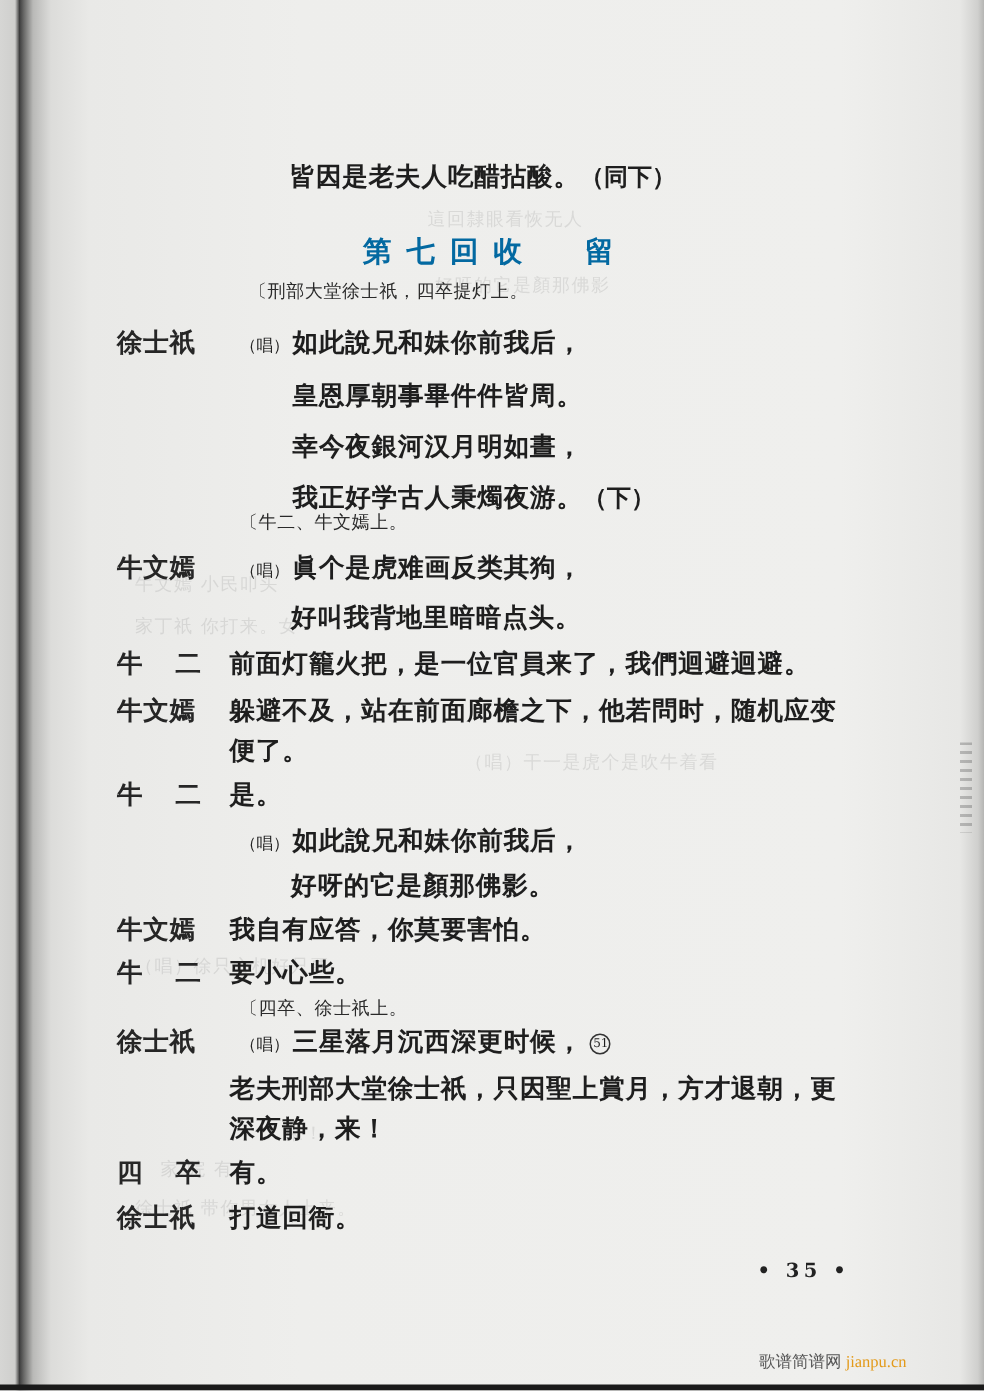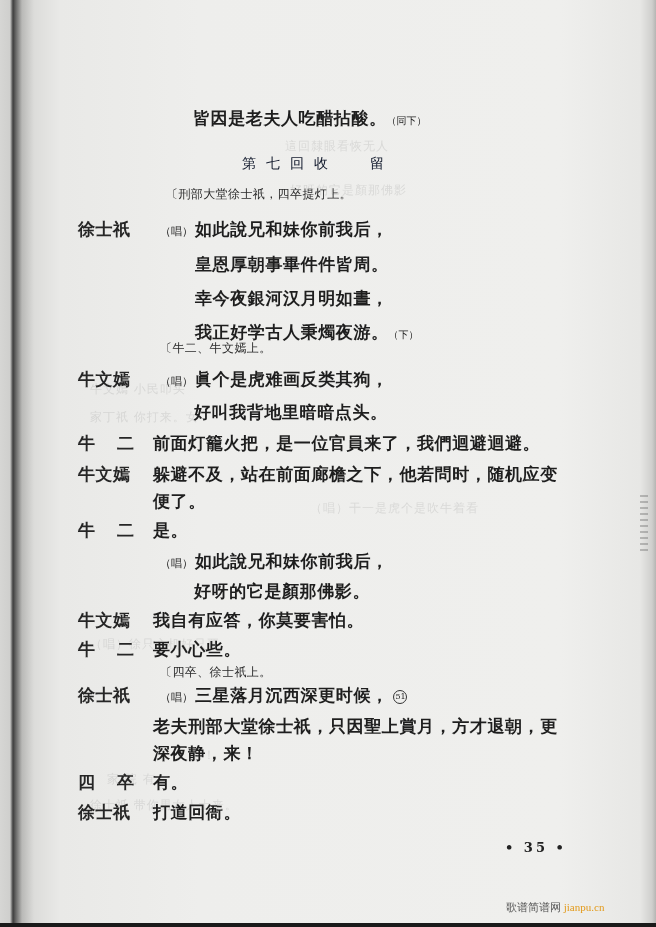--- a/index.html
+++ b/index.html
@@ -26,25 +26,25 @@
       position: absolute; white-space: nowrap; left: 78px;
       font-size: 17px; line-height: 22px; letter-spacing: 0.5px;
       color: #262626; font-weight: bold;
     }
     .speaker.spaced { letter-spacing: 22px; }
     .sing { font-size: 11px; font-weight: normal; margin-right: 2px; letter-spacing: 0; }
     .stage {
       position: absolute; white-space: nowrap;
       font-size: 12px; line-height: 16px; color: #2a2a2a; letter-spacing: 0.4px;
     }
-    .note { font-size: 10px; font-weight: normal; letter-spacing: 0; }
+    .note { font-size: 16px; font-weight: bold; letter-spacing: 0; }
     .title {
       position: absolute; left: 242px; top: 155px; white-space: nowrap;
       font-family: "DejaVu Sans", "Liberation Sans", sans-serif;
-      font-weight: normal; font-size: 14px; letter-spacing: 10px; color: #0f172a;
+      font-weight: bold; font-size: 19px; letter-spacing: 10px; color: #0369a1;
     }
     .title .gap { display: inline-block; width: 32px; }
     .footnote-mark {
       display: inline-block; width: 14px; height: 14px; border: 1px solid #333; border-radius: 50%;
       font-size: 8px; line-height: 12px; text-align: right; font-weight: normal; letter-spacing: 0;
       vertical-align: 2px; margin-left: 4px;
     }
     .page-number {
       position: absolute; left: 505px; top: 840px; font-size: 13px; font-weight: bold; color: #222;
       letter-spacing: 3px;

